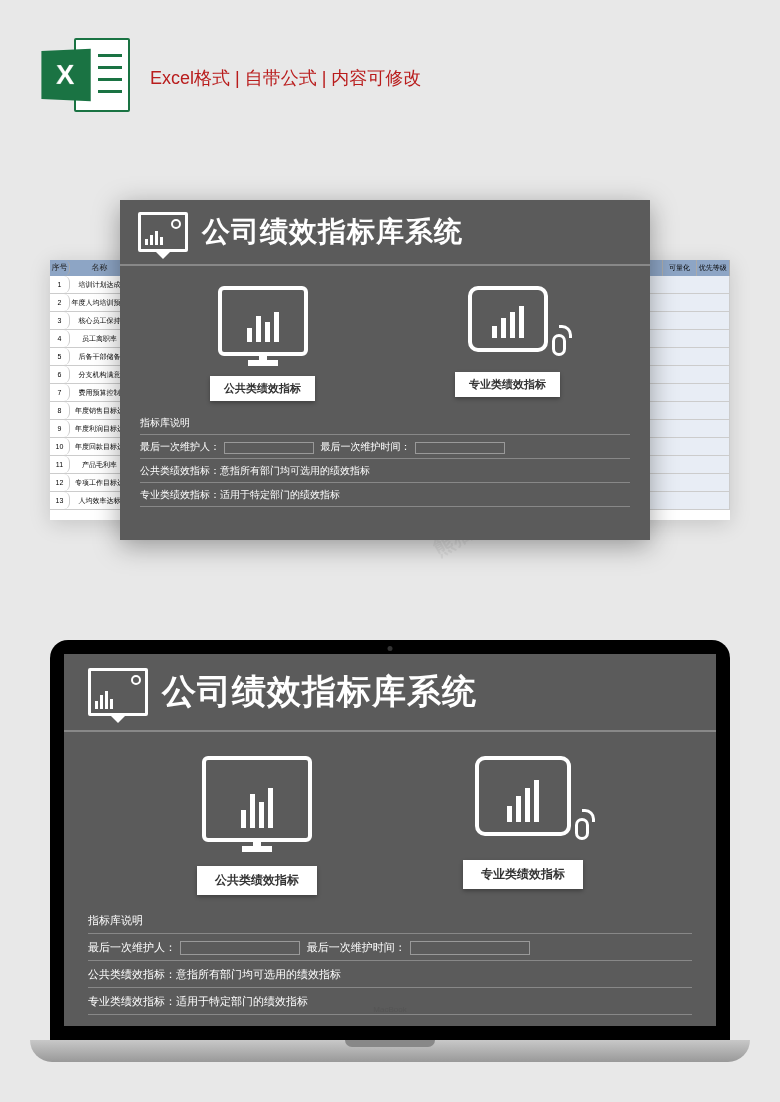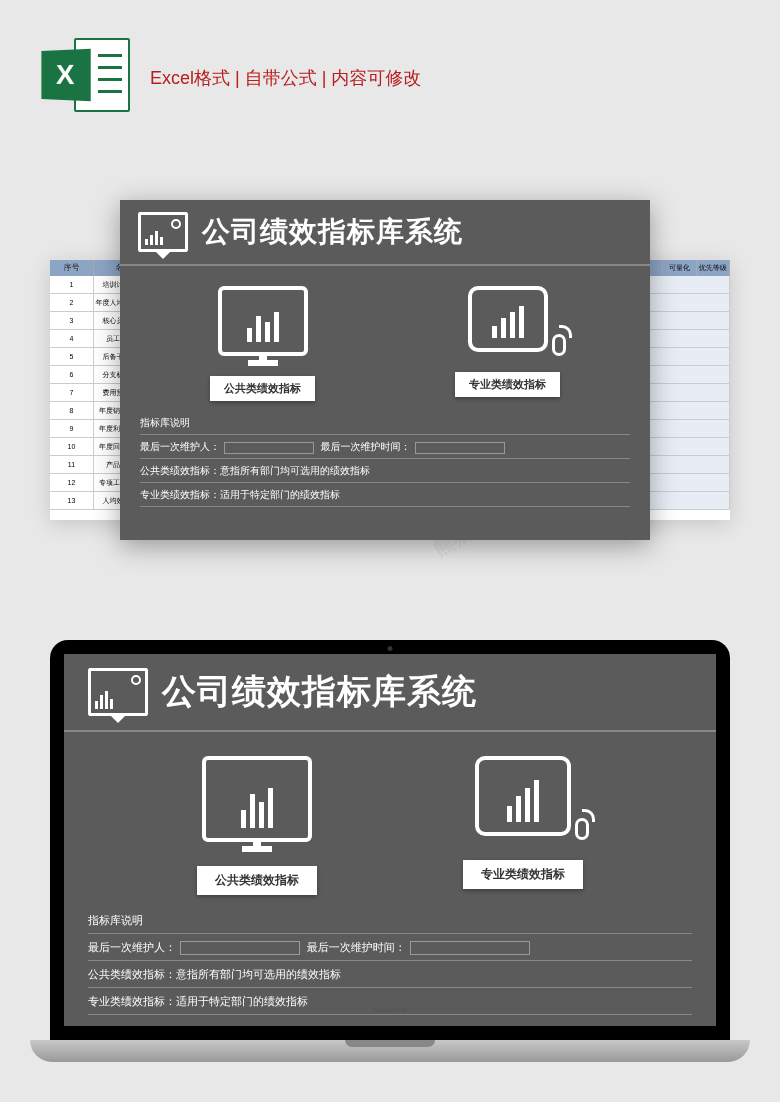--- a/index.html
+++ b/index.html
@@ -123,21 +123,21 @@
     height: 18px;
     border-bottom: 1px solid #ccc;
   }
   .ss-row div {
     border-right: 1px solid #ccc;
     text-align: center;
     line-height: 18px;
     overflow: hidden;
     font-size: 7px;
   }
-  .c-num { width: 44px; }
+  .c-num { width: 20px; border-radius: 6px; }
   .c-name { width: 60px; }
   .c-rest { flex: 1; background: #e8edf5; }
   .ss-right-cols {
     position: absolute;
     top:0; right:0; bottom:0;
     width: 100px;
     display:flex;
   }
   .ss-rc {
     flex:1;

